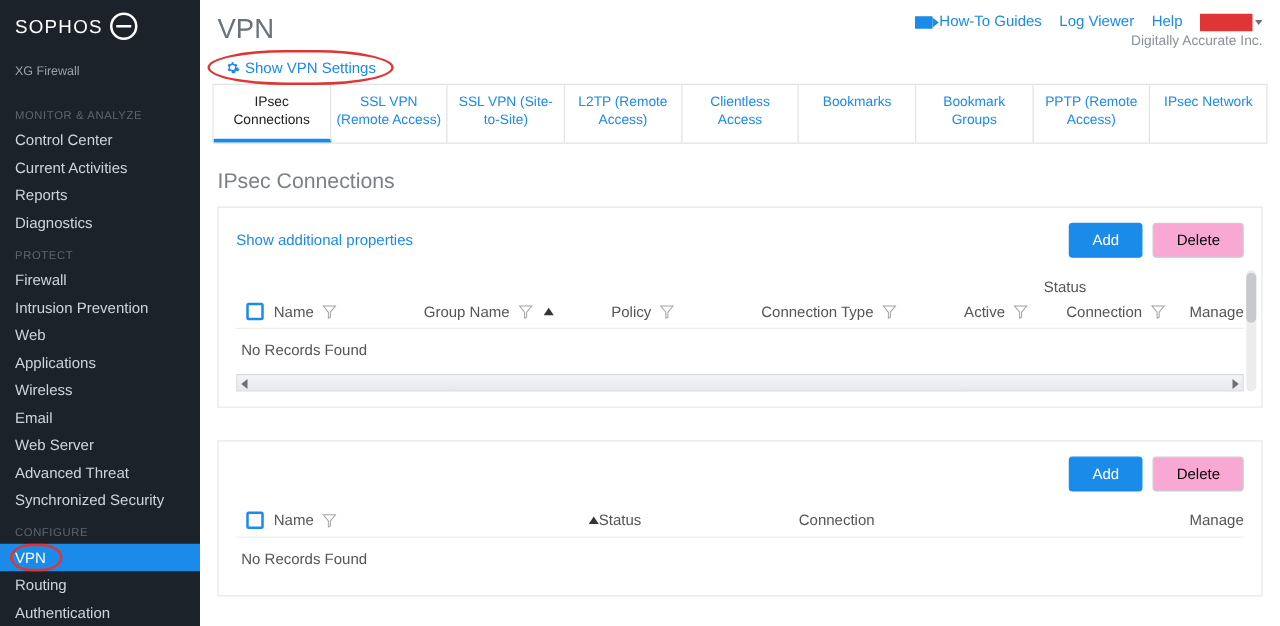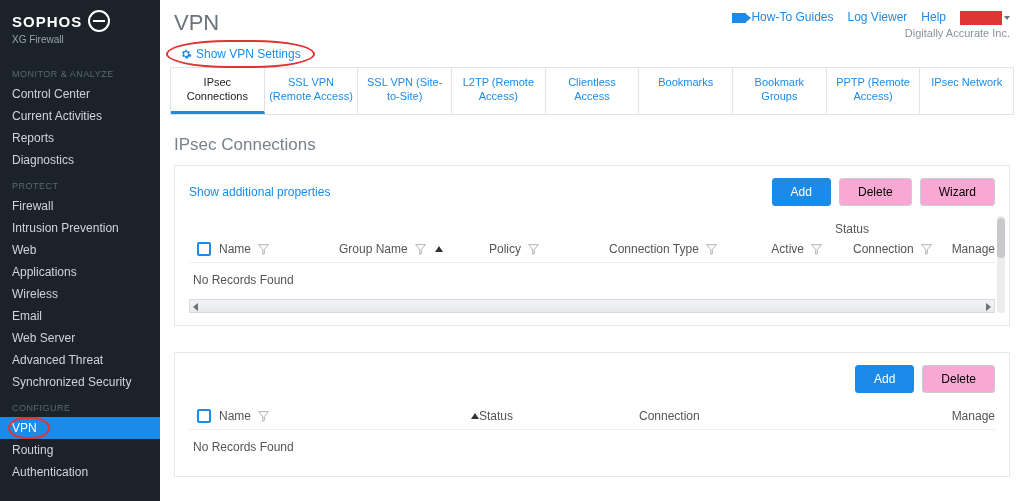--- a/index.html
+++ b/index.html
@@ -1,22 +1,22 @@
 <!DOCTYPE html>
 <html><head>
 <meta charset="utf-8">
 <style>
   *{box-sizing:border-box;margin:0;padding:0;font-family:Arial,Helvetica,sans-serif}
   body{width:1024px;height:501px;overflow:hidden;background:#fff;font-size:12px;color:#222}
   .app{display:flex;height:100%}
   .sidebar{width:160px;background:#1b2229;color:#a0a8b0;flex-shrink:0;display:flex;flex-direction:column}
   .brand{padding:10px 12px 6px;color:#fff}
   .brand-row{display:flex;align-items:center;gap:6px}
-  .brand-name{font-weight:700;letter-spacing:1px;font-size:15px}
-  .brand-sub{font-size:10px;color:#9aa2aa;margin-top:2px}
+  .brand-name{font-weight:400;letter-spacing:1px;font-size:15px}
+  .brand-sub{font-size:10px;color:#9aa2aa;margin-top:20px}
   .ring{width:22px;height:22px;border:2px solid #fff;border-radius:50%;position:relative}
   .ring:after{content:"";position:absolute;left:3px;right:3px;top:8px;border-top:2px solid #fff}
   .nav{padding-top:8px;overflow:hidden}
   .nav-group{font-size:9px;color:#5e676f;letter-spacing:.5px;padding:10px 12px 4px;text-transform:uppercase}
   .nav-item{padding:4px 12px;font-size:12px;color:#cfd4d9;cursor:pointer;white-space:nowrap}
   .nav-item.active{background:#1b8bea;color:#fff}
   .oval-red{position:relative}
   .oval-red:before{content:"";position:absolute;left:8px;top:0;width:38px;height:18px;border:2px solid #e03535;border-radius:50%/60%;pointer-events:none}
   .main{flex:1;display:flex;flex-direction:column;min-width:0}
   .topbar{display:flex;align-items:flex-start;justify-content:space-between;padding:10px 14px 6px}
@@ -149,21 +149,20 @@
     </div>
 
     <div class="content">
       <div class="section-title">IPsec Connections</div>
       <div class="panel">
         <div class="panel-top">
           <span class="show-props">Show additional properties</span>
           <div class="btn-row">
             <button class="btn primary">Add</button>
             <button class="btn">Delete</button>
-            <button class="btn">Wizard</button>
           </div>
         </div>
         <div class="grid">
           <div class="ghead">
             <div class="col c-chk">
                 <span class="chk"></span>
               </div>
             <div class="col c-name">
                 <span>Name</span>
                 <svg class="funnel" viewBox="0 0 16 16">

